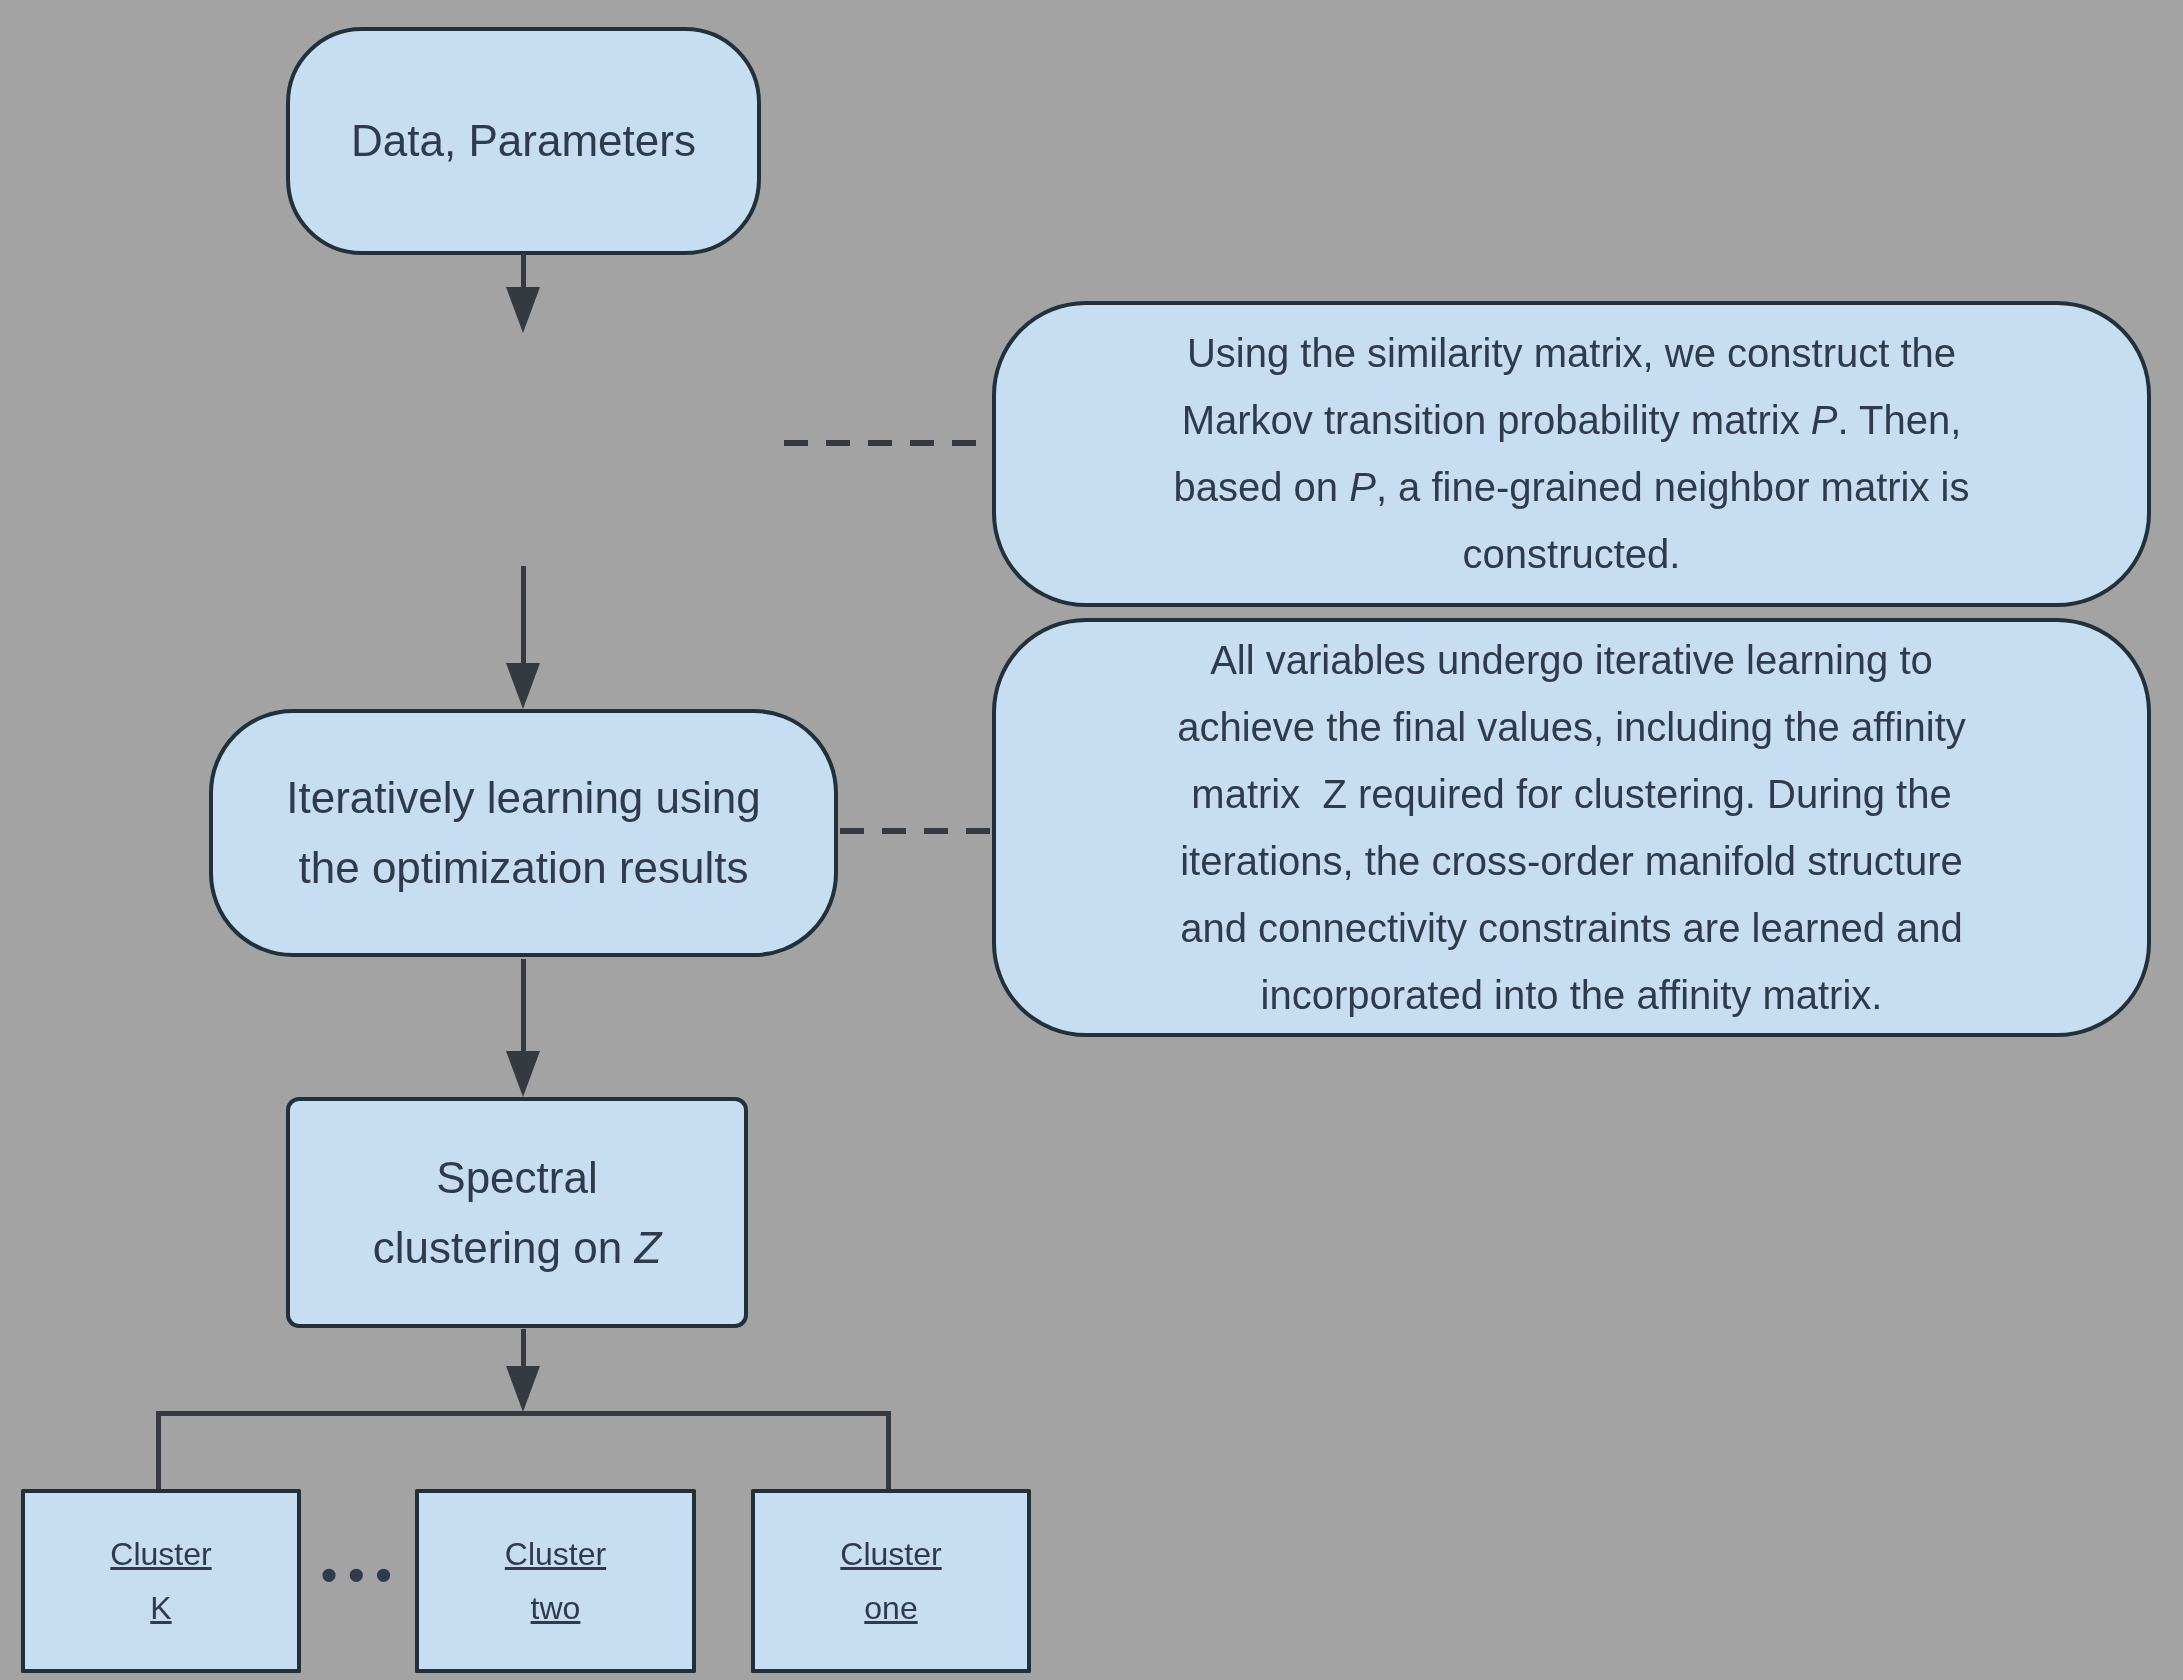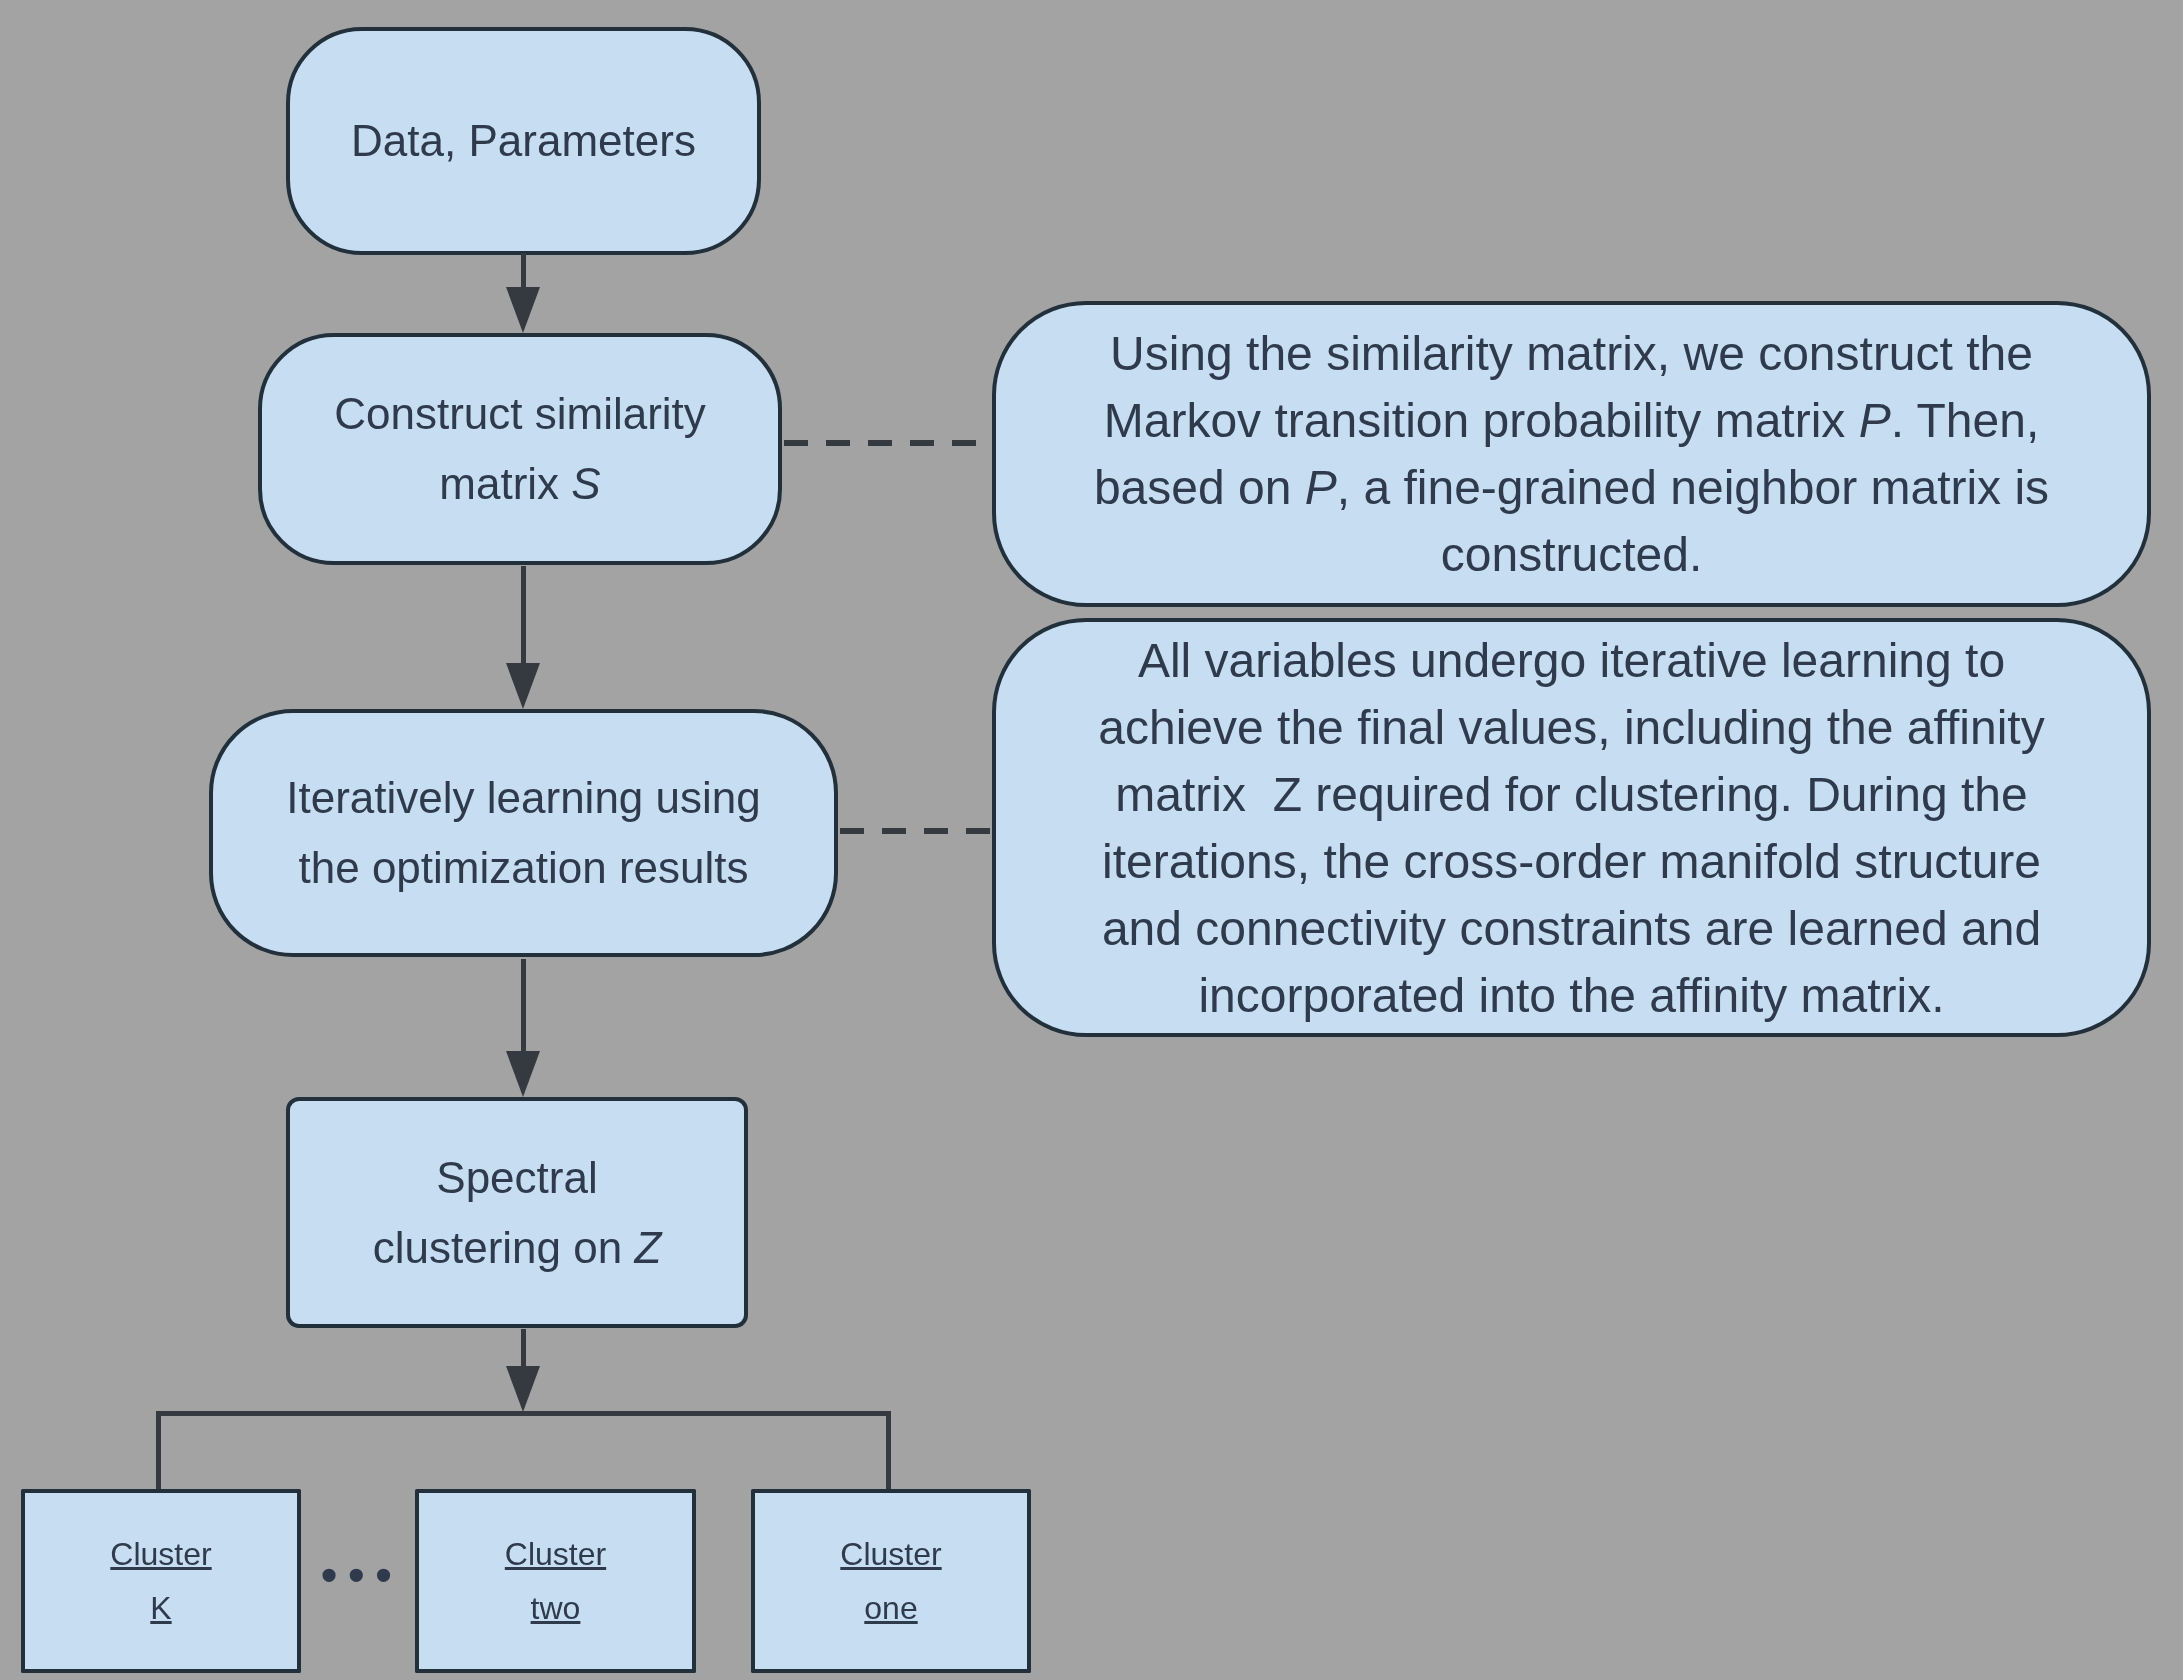--- a/index.html
+++ b/index.html
@@ -27,21 +27,21 @@
   .rounded  { border-radius: 76px; }
   .callout  { border-radius: 94px; }
   .cluster  { border-radius: 1.6px; }
 
   .label {
     font-size: 44px;
     line-height: 70px;
     white-space: nowrap;
   }
   .callout-text {
-    font-size: 48px;
+    font-size: 40px;
     line-height: 67px;
     padding: 0 24px;
     white-space: nowrap;
   }
   .cluster .label {
     font-size: 32px;
     line-height: 54px;
     text-decoration: underline;
   }
   em { font-style: italic; }
@@ -87,23 +87,20 @@
 
   <div class="node rounded" style="left:286px; top:27px; width:475px; height:228px;">
     <div class="label"><span>Data, Parameters</span></div>
   </div>
 
   <div class="arrow" style="left:506px; top:253px; height:80px;">
     <div class="stem"></div>
     <div class="head"></div>
   </div>
 
-  <div class="node rounded" style="left:258px; top:333px; width:524px; height:232px;">
-    <div class="label"><span>Construct similarity</span><br><span>matrix </span><em>S</em></div>
-  </div>
 
   <div class="dash" style="left:784px; top:440px; width:206px;"></div>
 
   <div class="node callout" style="left:992px; top:301px; width:1159px; height:306px;">
     <div class="callout-text"><span>Using the similarity matrix, we construct the</span><br><span>Markov transition probability matrix </span><em>P</em><span>. Then,</span><br><span>based on </span><em>P</em><span>, a fine-grained neighbor matrix is</span><br><span>constructed.</span></div>
   </div>
 
   <div class="arrow" style="left:506px; top:566px; height:143px;">
     <div class="stem"></div>
     <div class="head"></div>

